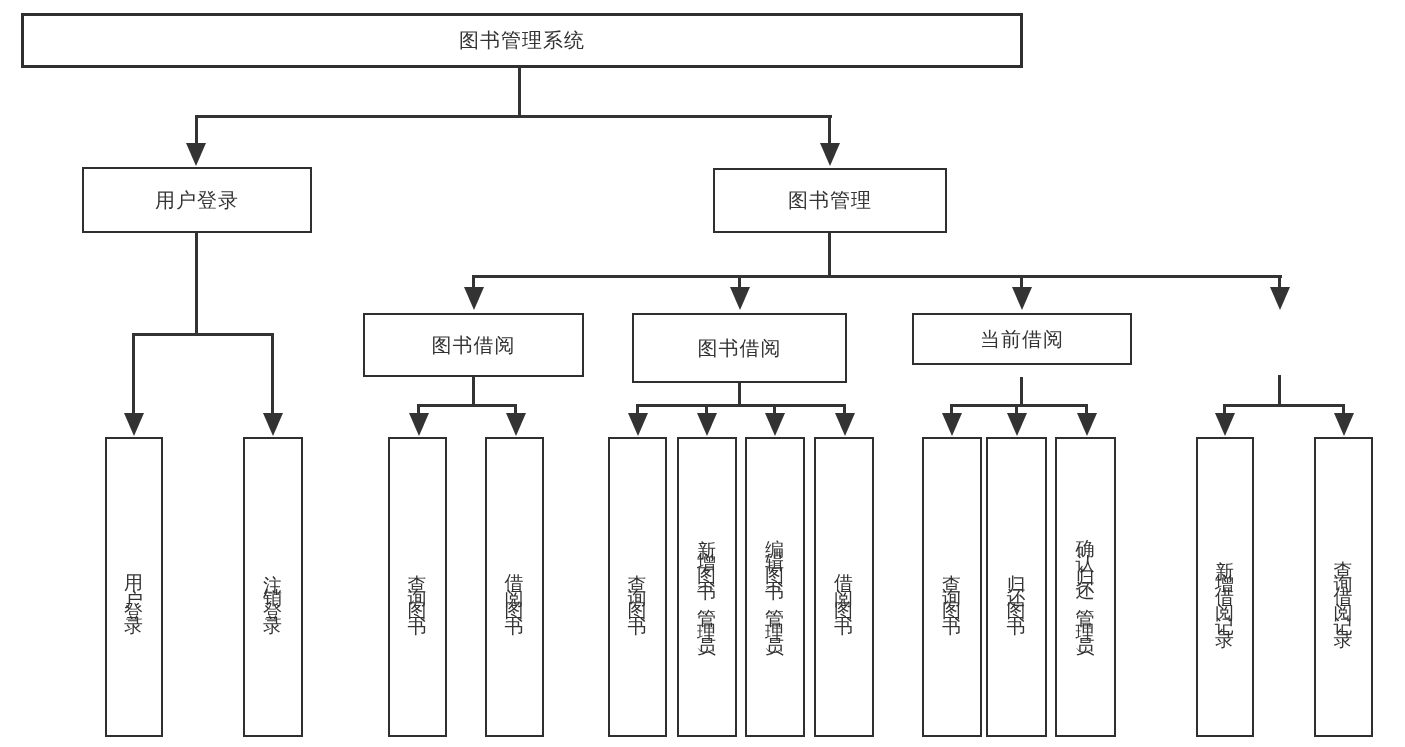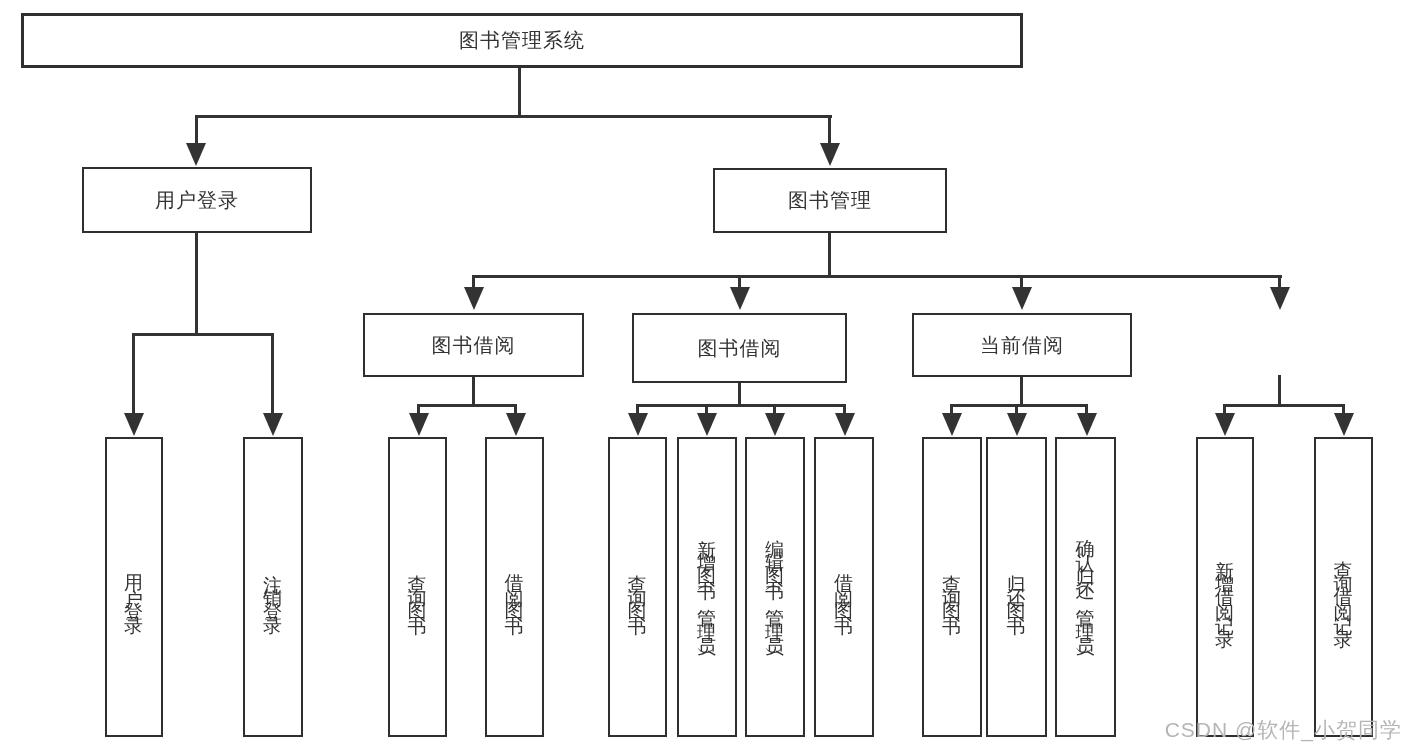--- a/index.html
+++ b/index.html
@@ -131,21 +131,21 @@
   <div class="node" style="left:713px;top:168px;width:234px;height:65px">
     <span class="hlabel">图书管理</span>
   </div>
 
   <div class="node" style="left:363px;top:313px;width:221px;height:64px">
     <span class="hlabel">图书借阅</span>
   </div>
   <div class="node" style="left:632px;top:313px;width:215px;height:70px">
     <span class="hlabel">图书借阅</span>
   </div>
-  <div class="node" style="left:912px;top:313px;width:220px;height:64px">
+  <div class="node" style="left:912px;top:313px;width:220px;height:52px">
     <span class="hlabel">当前借阅</span>
   </div>
 
   <div class="node leaf" style="left:105px;width:58px">
     <span class="vtext">用户登录</span>
   </div>
   <div class="node leaf" style="left:243px;width:60px">
     <span class="vtext">注销登录</span>
   </div>
 
@@ -179,15 +179,14 @@
     <span class="vtext">确认归还（管理员）</span>
   </div>
 
   <div class="node leaf" style="left:1196px;width:58px">
     <span class="vtext">新增借阅记录</span>
   </div>
   <div class="node leaf" style="left:1314px;width:59px">
     <span class="vtext">查询借阅记录</span>
   </div>
 
-  <div class="watermark">CSDN @软件_小贺同学</div>
 
 </div>
 
 </body></html>

